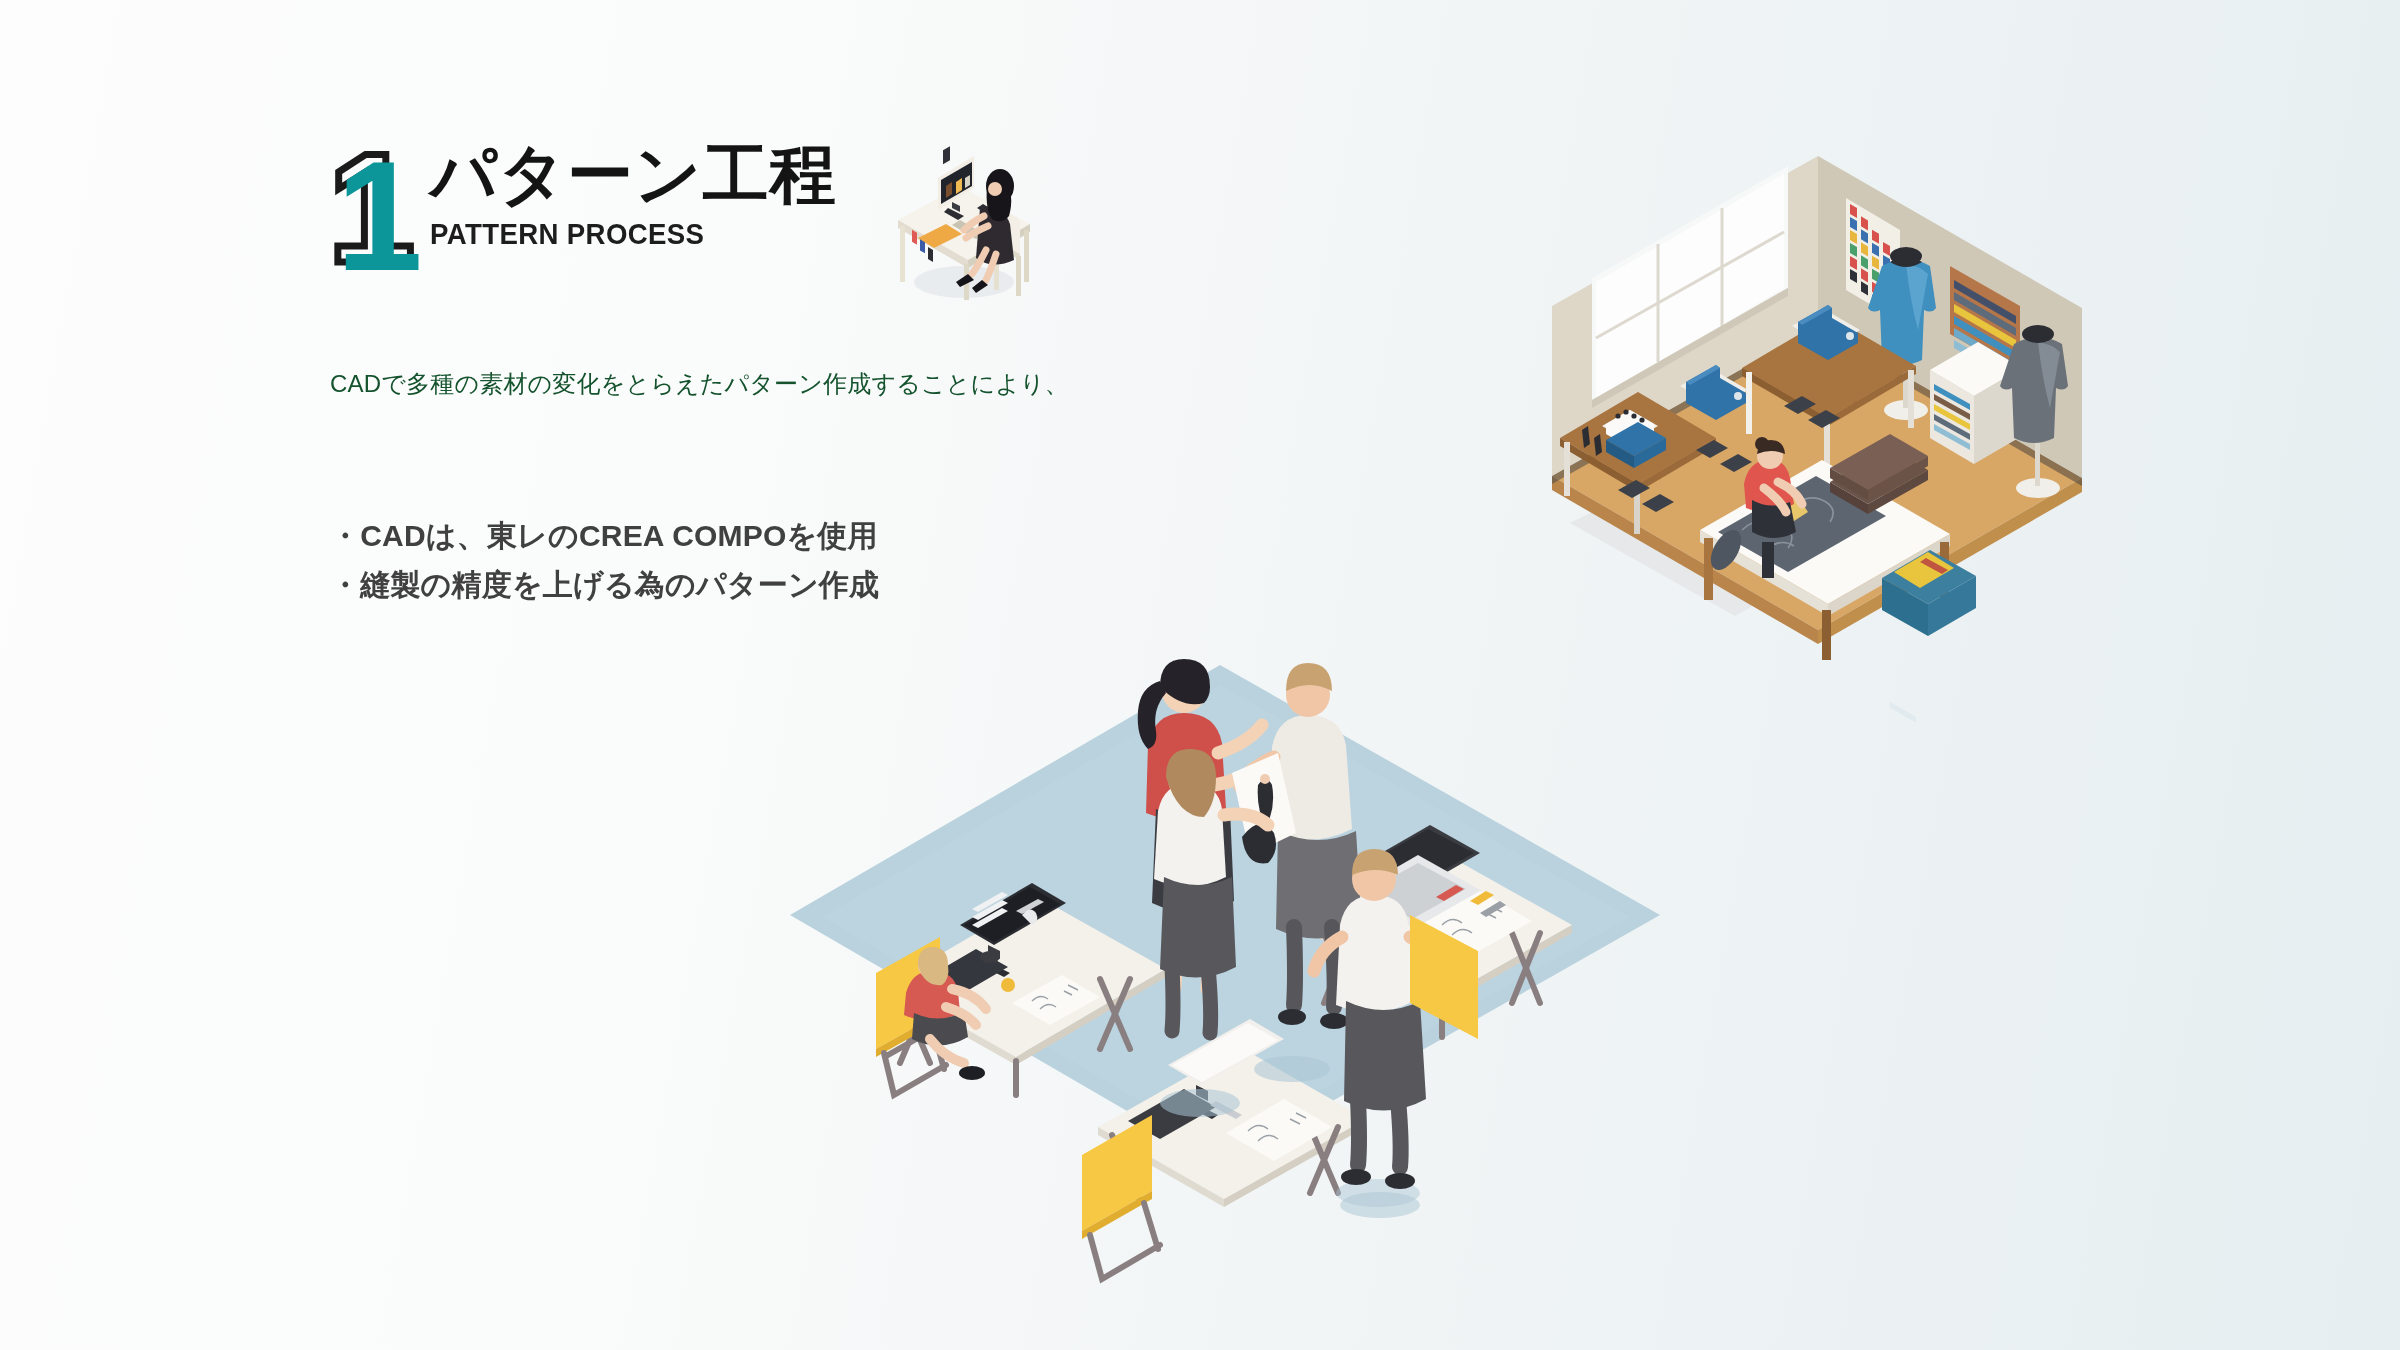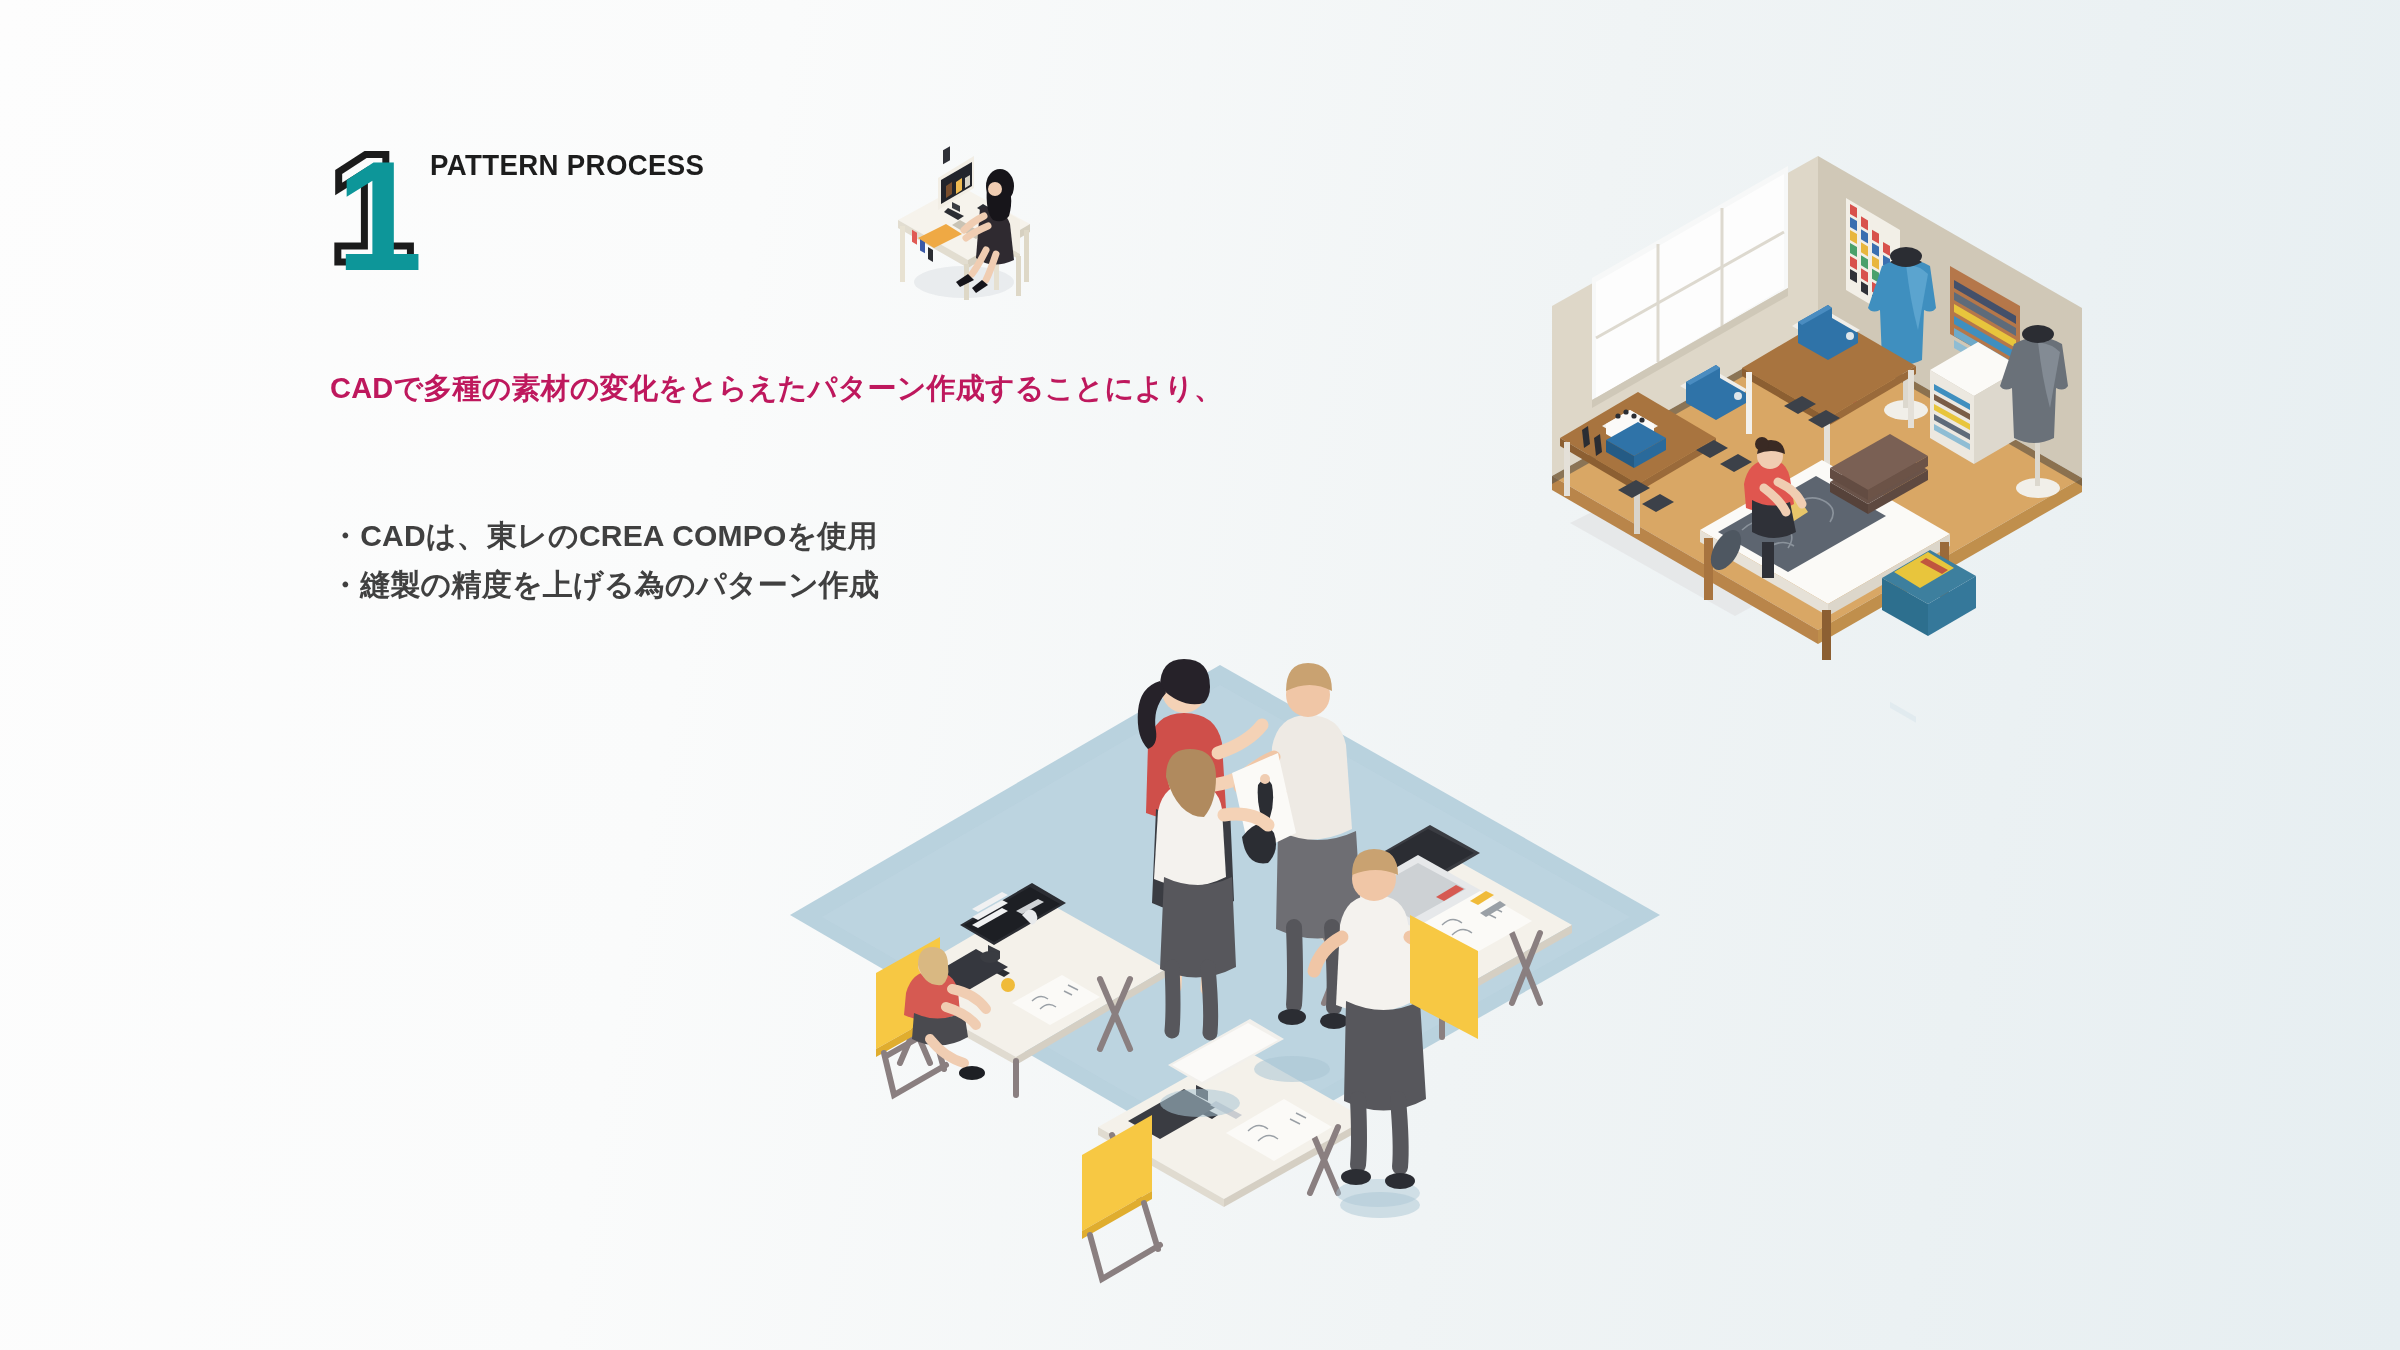--- a/index.html
+++ b/index.html
@@ -32,21 +32,21 @@
   }
   .title-en {
     margin-top:8px; font-size:30px; font-weight:700; color:#1d1d1d;
     letter-spacing:0.4px; transform:scaleX(0.92); transform-origin:left center;
     white-space:nowrap;
   }
 
   
   .body-copy { position:absolute; left:330px; top:366px; width:1160px; }
   .body-copy .line {
-    font-size:29px; font-weight:700; color:#be185d;
+    font-size:24px; font-weight:400; color:#14532d;
     line-height:1.52; letter-spacing:0.2px; white-space:nowrap;
   }
 
   .bullets { position:absolute; left:330px; top:512px; }
   .bullets .bullet {
     font-size:30px; font-weight:700; color:#404040;
     line-height:1.62; letter-spacing:0.2px; white-space:nowrap;
   }
 
   
@@ -64,20 +64,21 @@
 <body>
 
 <div class="header">
 
   <div class="num-badge">
     <span class="glyph stroke">1</span>
     <span class="glyph fill">1</span>
   </div>
 
   <div class="title-wrap">
+    <div class="title-ja">パターン工程</div>
     <div class="title-en">PATTERN PROCESS</div>
   </div>
 </div>
 
 <div class="desk-icon">
   <svg viewBox="0 0 150 160" width="150" height="160" aria-hidden="true">
 
     <ellipse cx="76" cy="140" rx="50" ry="16" fill="#e4e7ea" opacity=".75"></ellipse>
 
     <polygon points="10,78 72,44 142,82 80,118" fill="#f6f3ec"></polygon>

